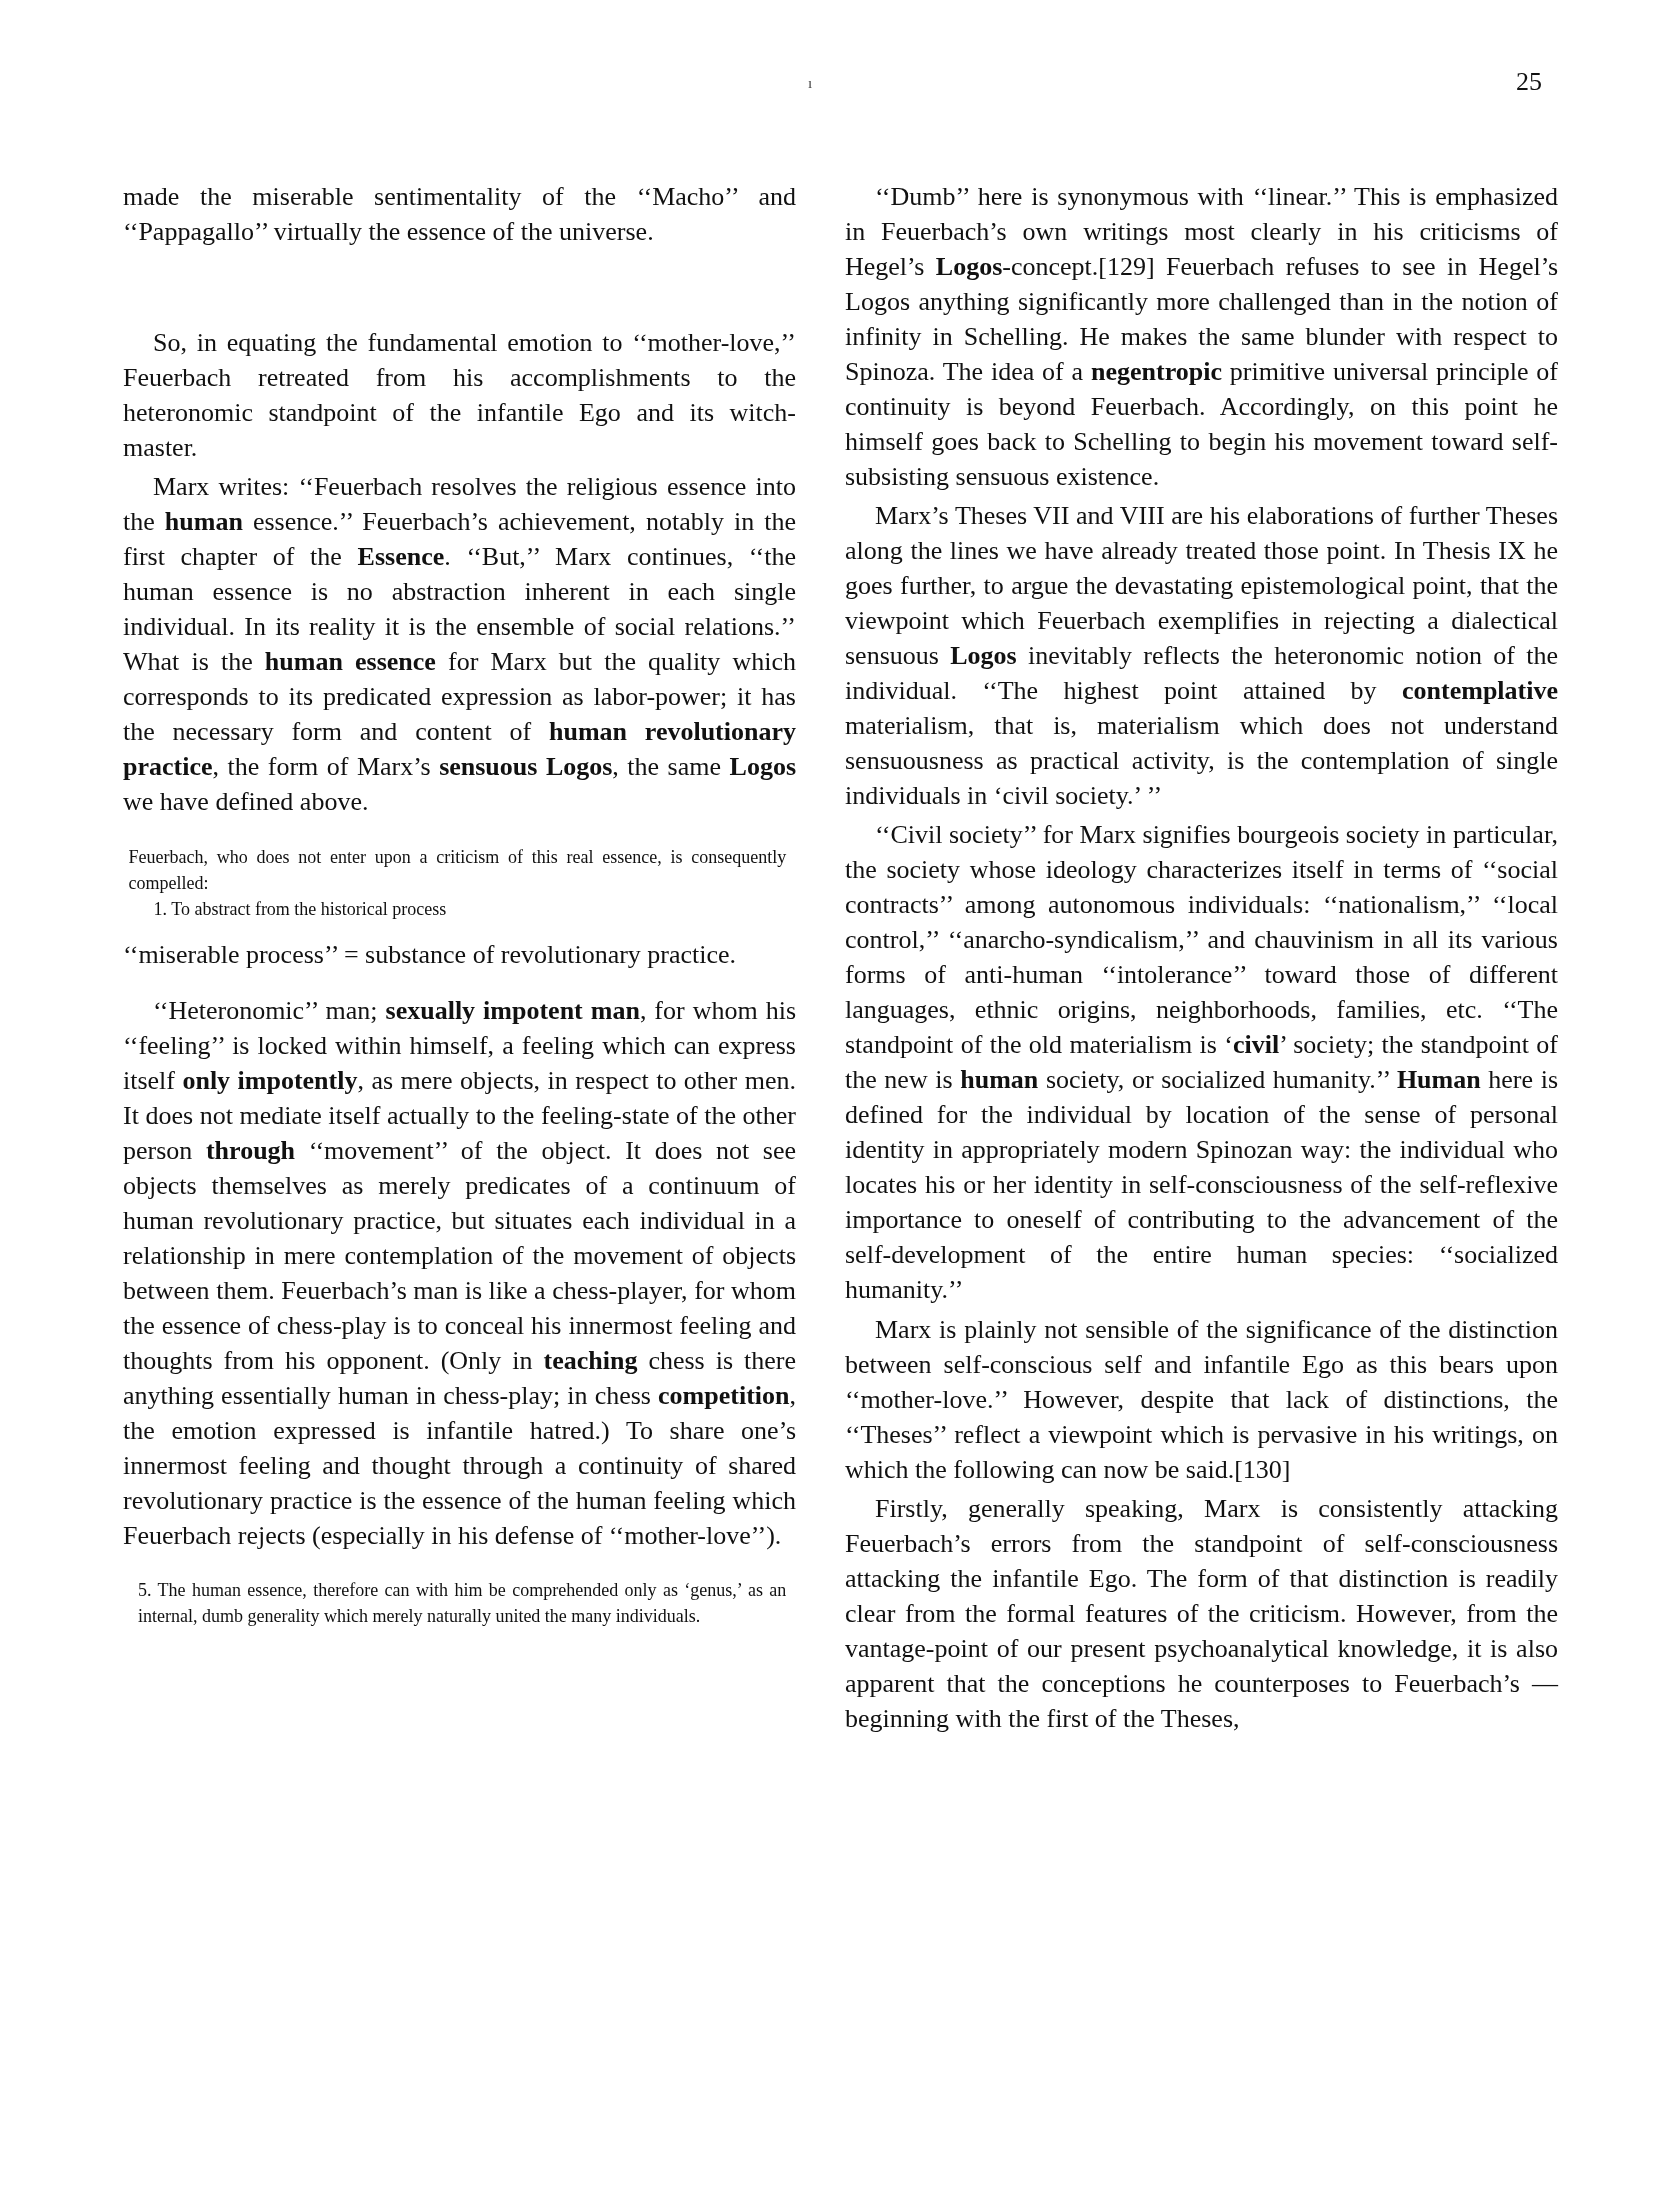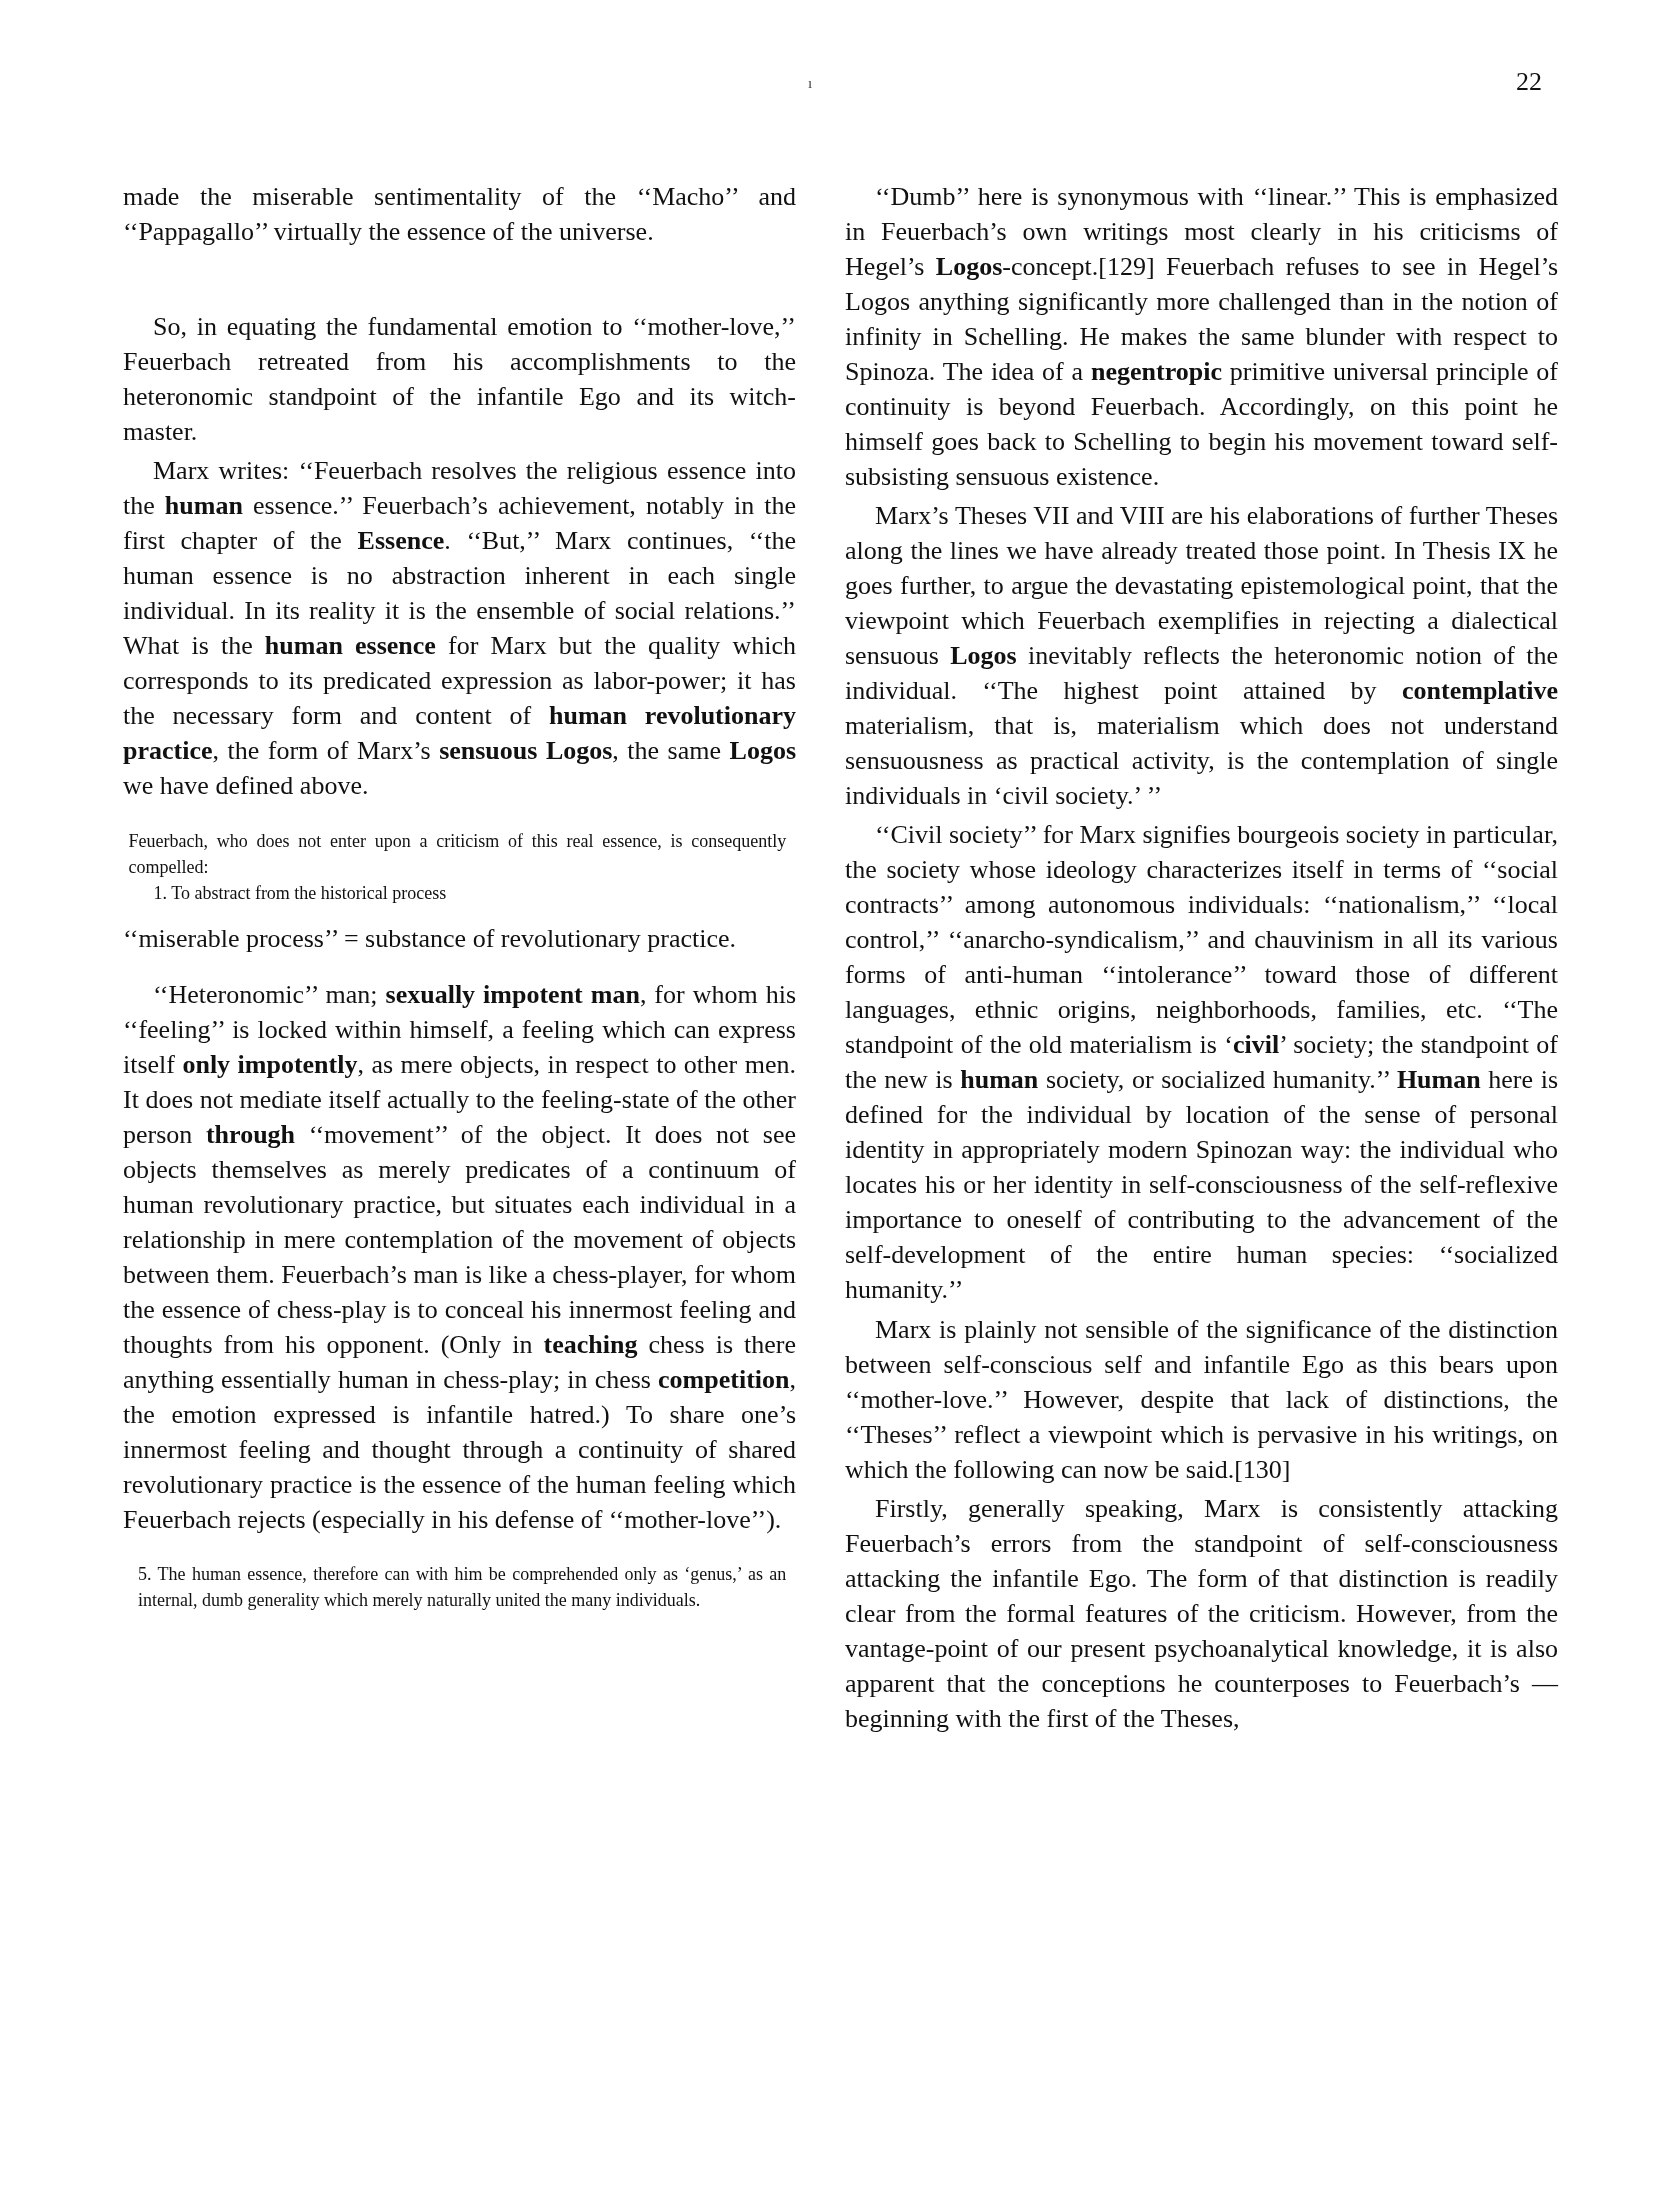--- a/index.html
+++ b/index.html
@@ -5,34 +5,34 @@
   html, body { margin: 0; padding: 0; background: #ffffff; }
   body { width: 1657px; height: 2205px; position: relative; overflow: hidden; color: #111; }
   .page { position: absolute; inset: 0; font-family: "Liberation Serif", "DejaVu Serif", serif; }
   .page-number { position: absolute; left: 1516px; top: 68px; font-size: 26px; line-height: 28px; }
   .mark { position: absolute; font-size: 15px; color: #444; }
   .col { position: absolute; top: 179px; font-size: 26px; line-height: 35px; text-align: justify; hyphens: manual; }
   .col-left { left: 123px; width: 673px; }
   .col-right { left: 845px; width: 713px; }
   p { margin: 0; }
   .indent { text-indent: 30px; }
-  .gap-large { margin-top: 60px; }
+  .gap-large { margin-top: 76px; }
   .gap-small { margin-top: 4.2px; }
   .quote { font-size: 18px; line-height: 26px; margin-left: 5.5px; margin-right: 9.7px; text-align: justify; }
   .quote .item { text-indent: 0; padding-left: 25px; }
   .quote-gap-before { margin-top: 25px; }
   b { font-weight: bold; }
 </style>
 </head>
 <body>
 
 <div class="page">
 
   <div class="mark" style="left:808px; top:75px;">ı</div>
-  <div class="page-number">22</div>
+  <div class="page-number">25</div>
 
   <div class="col col-left">
     <p>made the miserable sentimentality of the ‘‘Macho’’ and ‘‘Pappagallo’’ virtually the essence of the universe.</p>
 
     <p class="indent gap-large">So, in equating the fundamental emotion to ‘‘mother-love,’’ Feuerbach retreated from his accomplishments to the heteronomic standpoint of the infantile Ego and its witch-master.</p>
 
     <p class="indent gap-small"><span>Marx writes: ‘‘Feuerbach resolves the religious essence into the </span><b>human</b><span> essence.’’ Feuerbach’s achievement, notably in the first chapter of the </span><b>Essence</b><span>. ‘‘But,’’ Marx continues, ‘‘the human essence is no abstraction inherent in each single individual. In its reality it is the ensemble of social relations.’’ What is the </span><b>human essence</b><span> for Marx but the quality which corresponds to its predicated expression as labor-power; it has the necessary form and content of </span><b>human revolutionary practice</b><span>, the form of Marx’s </span><b>sensuous Logos</b><span>, the same </span><b>Logos</b><span> we have defined above.</span></p>
 
     <div class="quote quote-gap-before">
       <p>Feuerbach, who does not enter upon a criticism of this real essence, is consequently compelled:</p>

